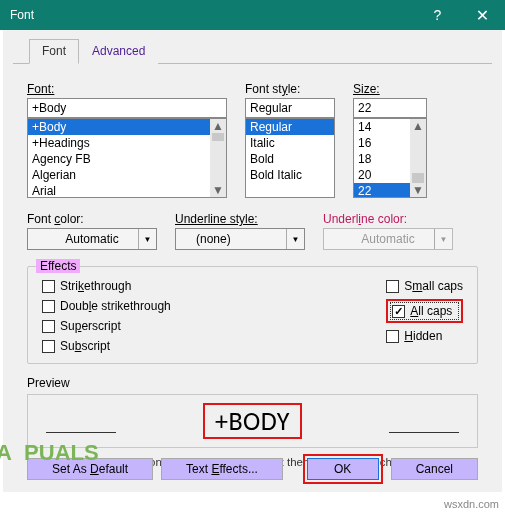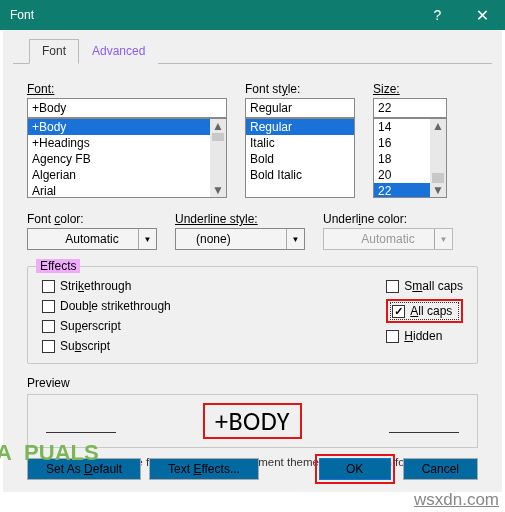--- a/index.html
+++ b/index.html
@@ -9,47 +9,47 @@
 .titlebar { background: #0f7c70; height: 30px; display: flex; align-items: center; color: #fff; }
 .titlebar .title { padding-left: 10px; flex: 1; font-size: 12px; }
 .titlebar .btn { width: 45px; height: 30px; display: flex; align-items: center; justify-content: center; color: #fff; font-size: 14px; }
 .titlebar .btn.close { font-size: 16px; font-weight: 300; }
 
 
 .panel { background: #f0f0f0; position: absolute; top: 30px; bottom: 20px; left: 3px; right: 3px; }
 
 
 .tabs { display: flex; padding: 8px 10px 0 16px; border-bottom: 1px solid #bbb; margin: 0 10px; position: relative; }
-.tab { padding: 4px 12px 5px; border: 1px solid transparent; border-bottom: none; color: #8b5cf6; position: relative; top: 1px; background: #f0f0f0; }
+.tab { padding: 4px 12px 5px; border: 1px solid transparent; border-bottom: none; color: #4c1d95; position: relative; top: 1px; background: #f0f0f0; }
 .tab.active { border-color: #bbb; background: #f0f0f0; border-bottom: 1px solid #f0f0f0; color: #333; }
 .tab-body { padding: 18px 24px 10px; }
 
 
 .row3 { display: flex; gap: 18px; }
 .col-font { width: 200px; }
-.col-style { width: 110px; }
+.col-style { width: 90px; }
 .col-size { width: 74px; }
 .lbl { display: block; margin-bottom: 2px; text-decoration: underline; }
 .lbl.nound { text-decoration: none; }
 .lbl .u { text-decoration: underline; }
 .textbox { width: 100%; height: 20px; border: 1px solid #888; background: #fff; padding: 1px 4px; font-size: 12px; }
 .listbox { width: 100%; height: 80px; border: 1px solid #888; background: #fff; overflow: hidden; position: relative; }
 .listbox .item { padding: 1px 4px; font-size: 12px; white-space: nowrap; }
 .listbox .item.sel { background: #1a72d8; color: #fff; }
 .listbox .sbar { position: absolute; right: 0; top: 0; bottom: 0; width: 16px; background: #e8e8e8; display: flex; flex-direction: column; align-items: center; justify-content: space-between; font-size: 9px; color: #666; }
 .listbox .sbar .thumb { position: absolute; left: 2px; right: 2px; background: #c8c8c8; }
 
 .row-colors { display: flex; gap: 18px; margin-top: 14px; }
 .col-color, .col-uline, .col-ucolor { width: 130px; }
 .combo { width: 100%; height: 22px; border: 1px solid #888; background: #f4f4f4; display: flex; align-items: center; padding: 0 20px; position: relative; justify-content: center; }
 .combo .val { flex: 0 1 auto; text-align: center; }
 .combo .caret { position: absolute; right: 0; top: 0; width: 18px; height: 100%; border-left: 1px solid #aaa; display: flex; align-items: center; justify-content: center; font-size: 8px; }
 .combo.left .val { flex: 1; text-align: left; }
 .combo.disabled { color: #999; border-color: #bbb; }
-.col-ucolor .lbl { color: #000000; }
+.col-ucolor .lbl { color: #be185d; }
 
 
 .group { margin-top: 16px; border: 1px solid #c8c8c8; border-radius: 2px; padding: 12px 14px 10px; position: relative; }
 .group .legend { position: absolute; top: -8px; left: 8px; background: #f0abfc; padding: 0 4px; }
 .effects-row { display: flex; }
 .eff-col { display: flex; flex-direction: column; gap: 6px; }
 .eff-col.left { flex: 1; }
 .chk { display: flex; align-items: center; gap: 5px; }
 .chk .box { width: 13px; height: 13px; border: 1px solid #333; background: #fff; display: flex; align-items: center; justify-content: center; font-size: 10px; line-height: 1; }
 .chk .box.checked::before { content: "✓"; font-size: 11px; font-weight: bold; }
@@ -63,30 +63,30 @@
 .preview-box { border: 1px solid #c8c8c8; height: 54px; background: #f0f0f0; display: flex; align-items: center; justify-content: center; position: relative; padding: 0 12px; }
 .preview-box .line { position: absolute; height: 1px; background: #333; width: 70px; bottom: 14px; }
 .preview-box .line.l { left: 18px; }
 .preview-box .line.r { right: 18px; }
 .preview-text { font-size: 26px; font-family: Calibri, Arial, sans-serif; letter-spacing: 0.5px; }
 .preview-red { border: 2px solid #e01515; padding: 0 10px; display: inline-block; }
 .preview-desc { margin-top: 8px; font-size: 11.5px; color: #333; }
 
 
 .bottom { position: absolute; bottom: 8px; left: 24px; right: 24px; display: flex; justify-content: space-between; align-items: center; }
-.btn-flat { background: #0369a1; border: 1px solid #aaa; padding: 3px 18px; font-size: 12px; min-width: 72px; text-align: center; }
+.btn-flat { background: #c4b5fd; border: 1px solid #aaa; padding: 3px 24px; font-size: 12px; min-width: 72px; text-align: center; }
 .btn-flat .u { text-decoration: underline; }
 .btn-flat.ok { border: 1px solid #1a72d8; }
 .btn-ok-wrap { border: 2px solid #e01515; padding: 2px; }
 .btns-left { display: flex; gap: 8px; }
 .btns-right { display: flex; gap: 8px; align-items: center; }
 
 
 .logo { position: absolute; left: -4px; top: 440px; color: #7cb558; font-size: 22px; font-weight: bold; font-family: Arial; pointer-events: none; }
-.wm { position: absolute; right: 6px; bottom: 2px; font-size: 17px; color: #888; text-decoration: underline; }
+.wm { position: absolute; right: 6px; bottom: 2px; font-size: 11px; color: #888; }
 </style>
 </head>
 <body>
 
 <div class="titlebar">
   <div class="title">Font</div>
   <div class="btn">?</div>
   <div class="btn close">✕</div>
 </div>
 

